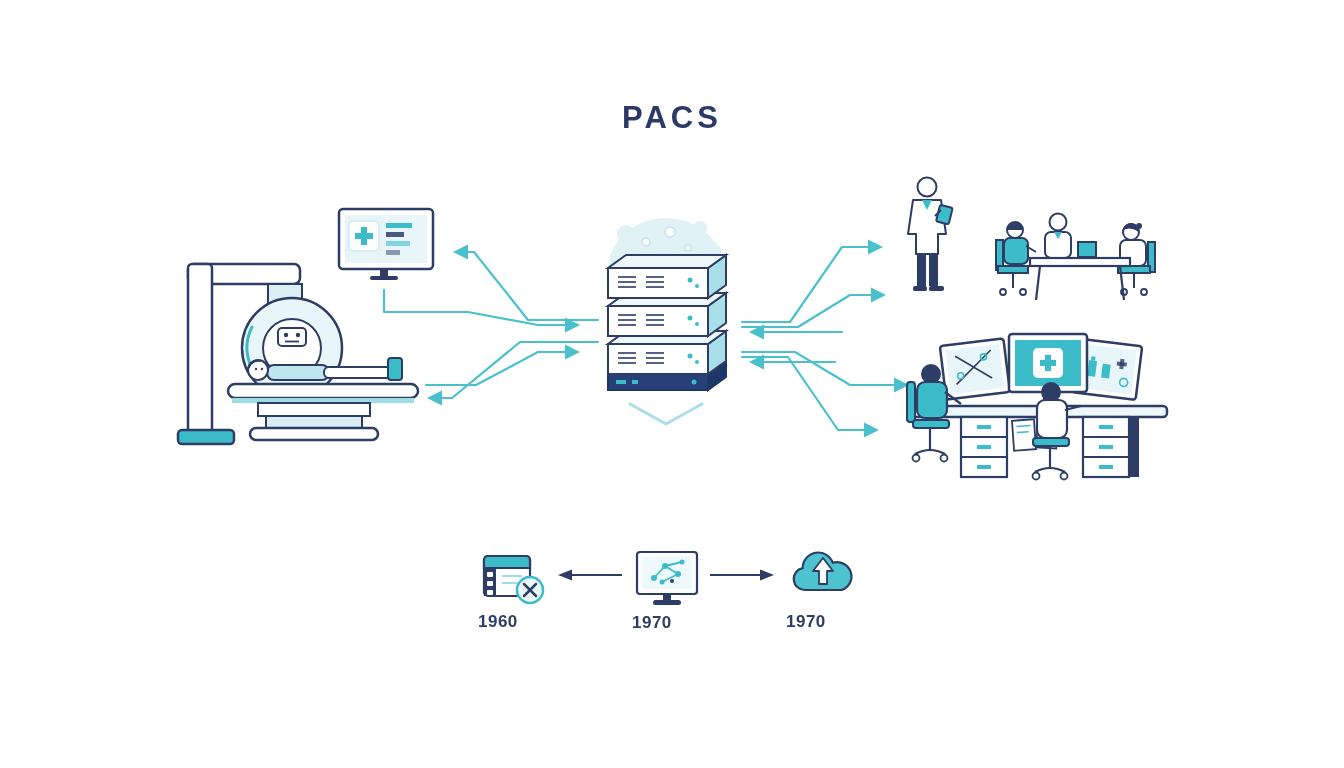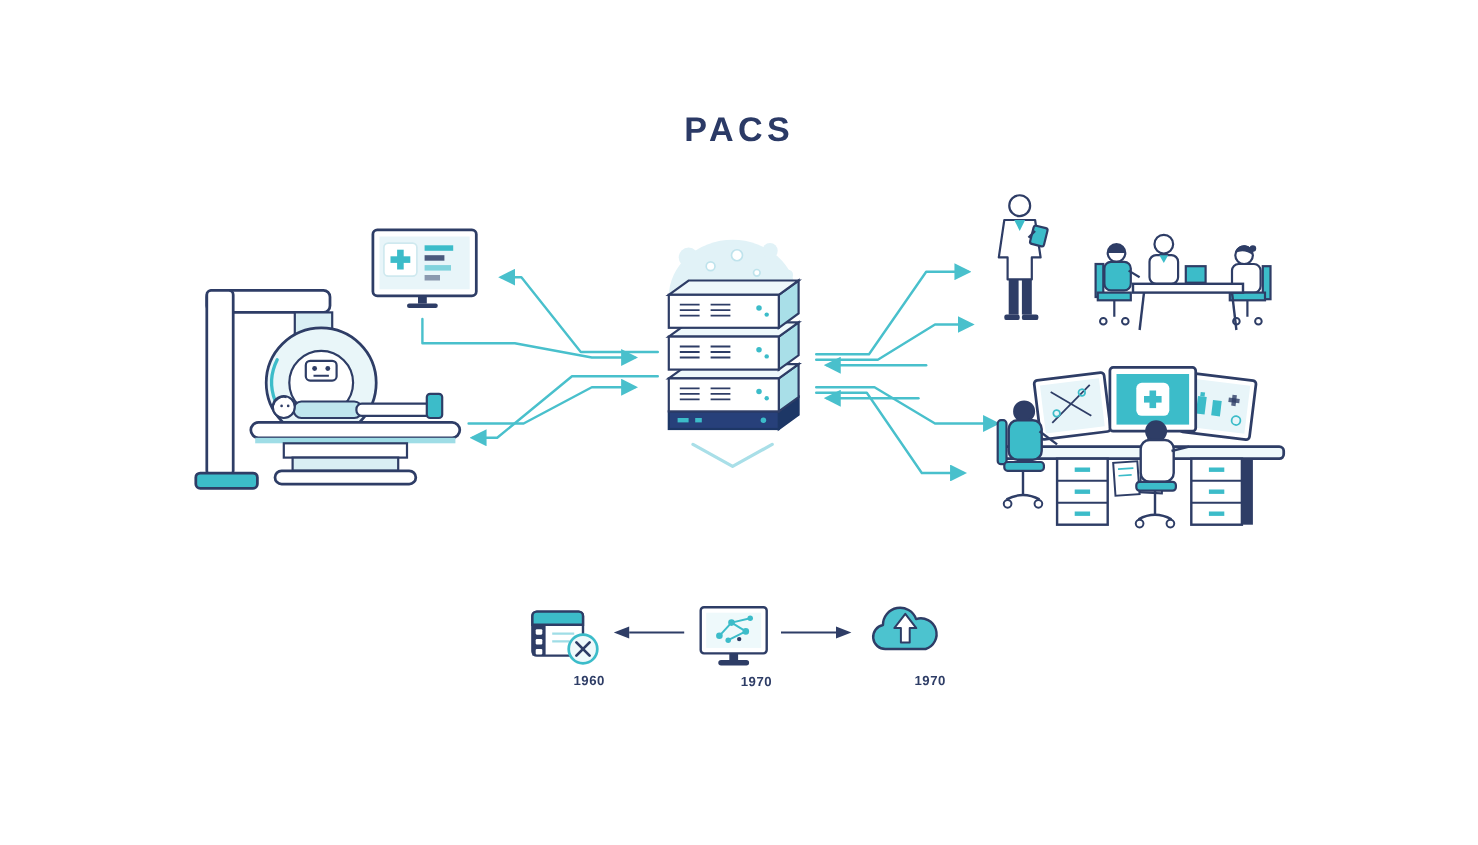--- a/index.html
+++ b/index.html
@@ -7,21 +7,21 @@
     position:relative;width:1344px;height:768px;background:#ffffff;overflow:hidden;
     font-family:"Liberation Sans", sans-serif;
   }
   .illus{position:absolute;z-index:2;}
   .wires{position:absolute;z-index:1;}
   .title{
     position:absolute;top:100px;left:0;width:1344px;text-align:center;
     font-size:31px;font-weight:bold;letter-spacing:4px;color:#2b3a66;z-index:3;
   }
   .year{
-    position:absolute;text-align:right;font-size:12px;font-weight:600;
+    position:absolute;text-align:left;font-size:17px;font-weight:600;
     color:#2e3d66;letter-spacing:.5px;z-index:3;
   }
 </style>
 </head>
 <body>
 
 <div class="stage">
 
   <div class="title">PACS</div>
 

